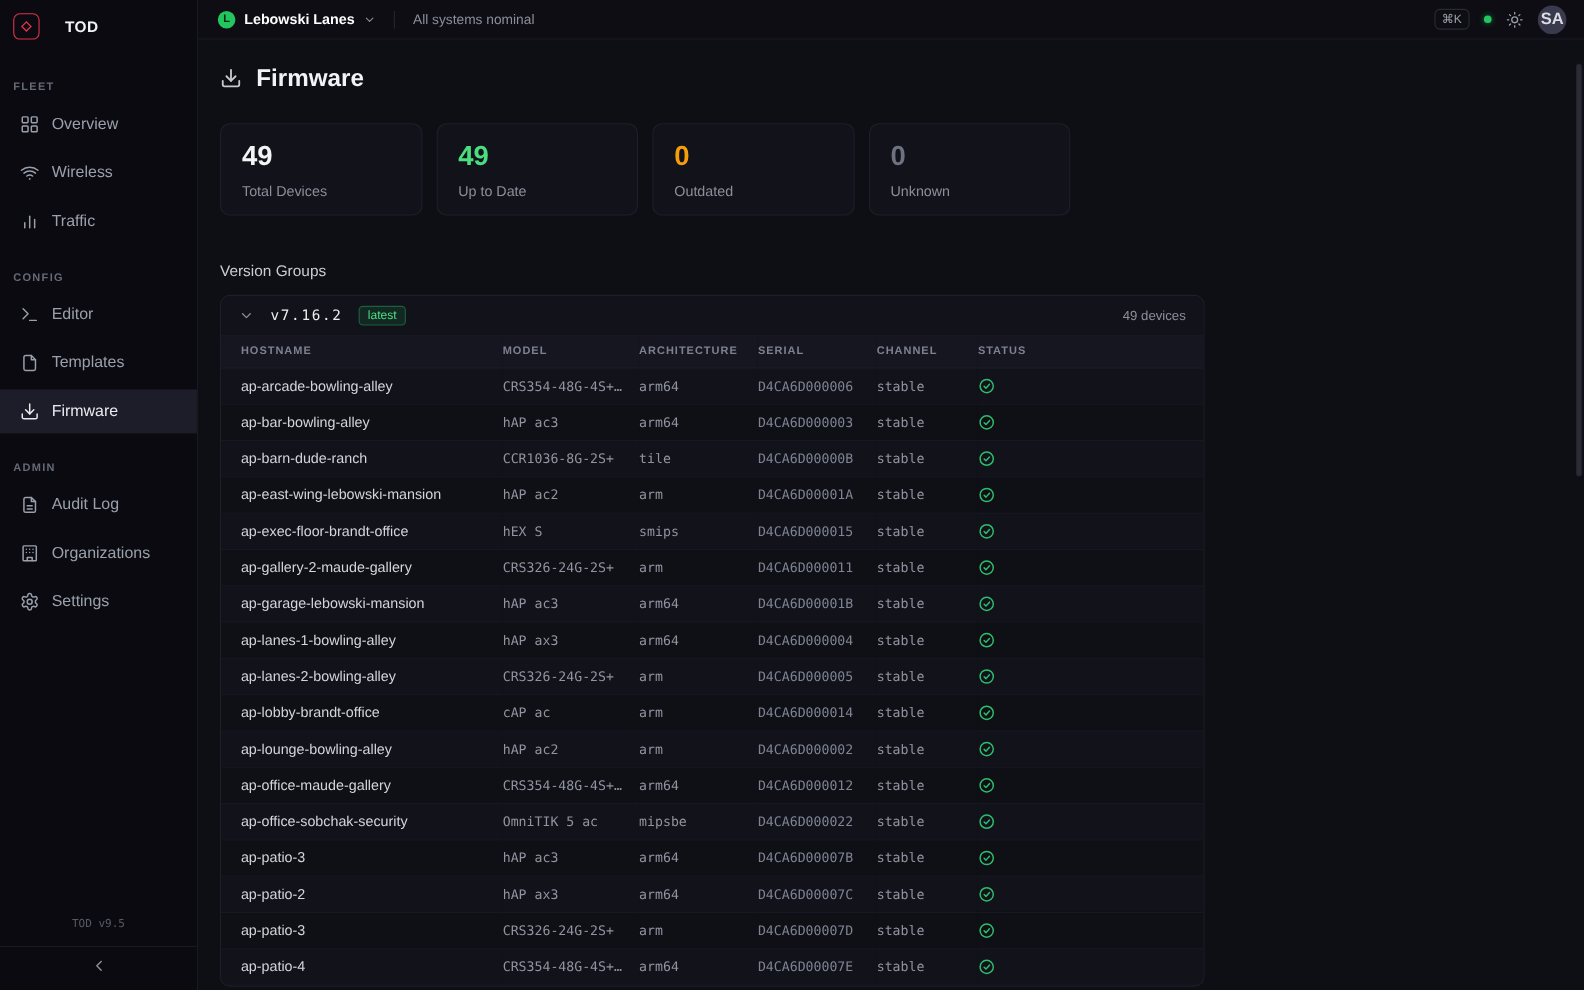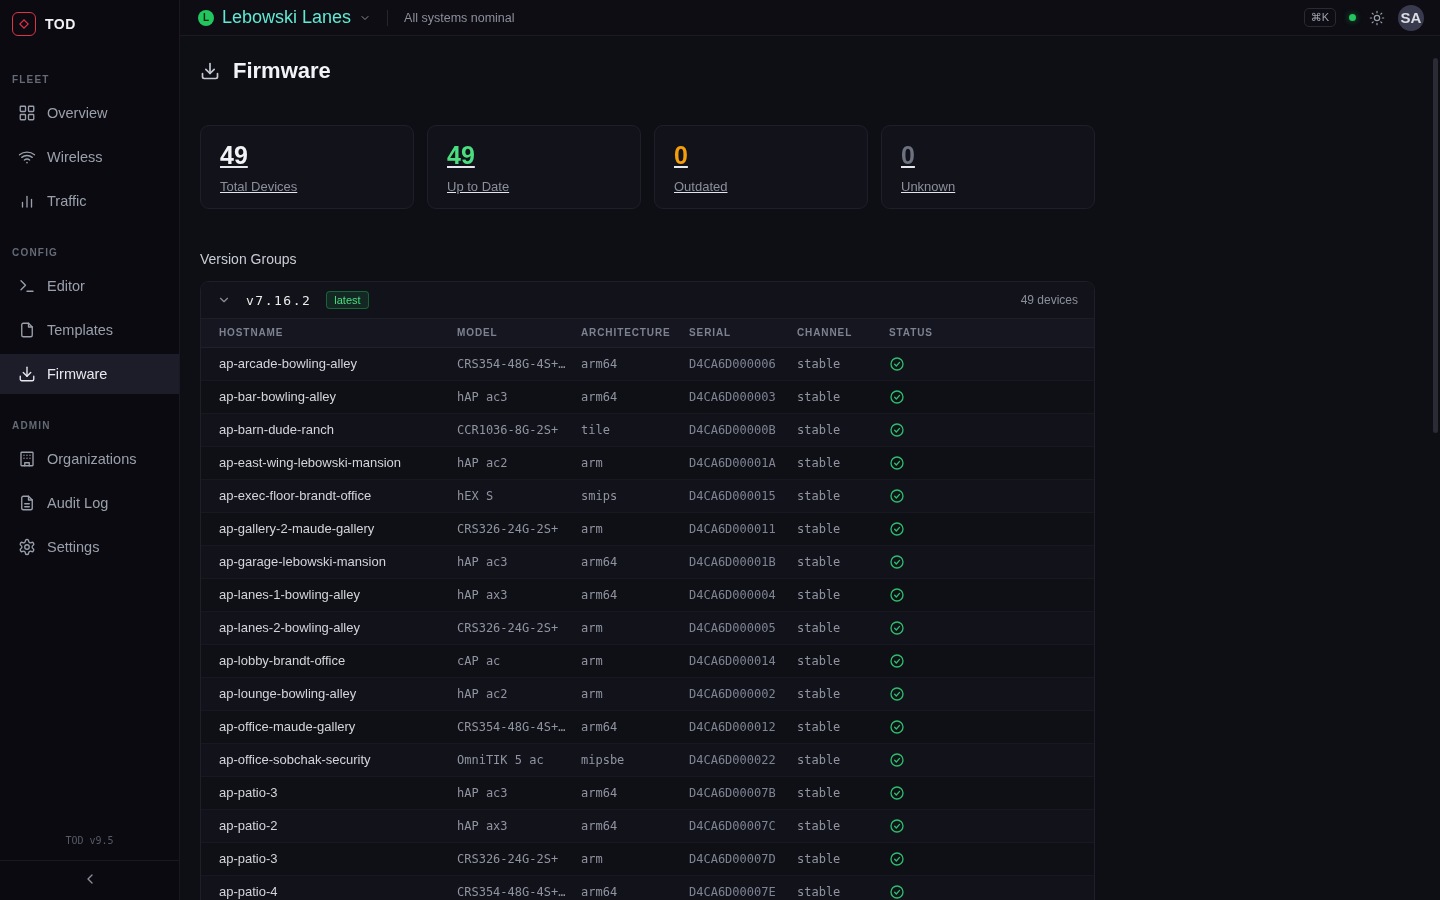--- a/index.html
+++ b/index.html
@@ -4,21 +4,21 @@
 <style>
   * { margin:0; padding:0; box-sizing:border-box; }
   html,body { width:1440px; height:900px; overflow:hidden; background:#0e0e15;
     font-family:"Liberation Sans", sans-serif; color:#e6e7ec; }
   .mono { font-family:"DejaVu Sans Mono", monospace; }
   .app { display:flex; width:1440px; height:900px; }
 
   
   .sidebar { width:180px; background:#0a0a10; border-right:1px solid #191922;
     display:flex; flex-direction:column; flex-shrink:0; }
-  .logo-row { height:48px; display:flex; align-items:center; gap:9px; padding:0 12px; }
+  .logo-row { height:48px; display:flex; align-items:center; gap:23px; padding:0 12px; }
   .logo-box { width:24px; height:24px; border:1.5px solid #e0314b; border-radius:6px;
     display:flex; align-items:center; justify-content:center; }
   .logo-box svg { width:16px; height:16px; }
   .logo-text { font-size:14px; font-weight:700; letter-spacing:0.5px; color:#f1f2f4; }
   .nav { flex:1; padding:4px 0 0 0; }
   .nav-section-label { font-size:10px; letter-spacing:1.2px; color:#62677280;
     color:#646a76; padding:22px 12px 8px 12px; font-weight:700; }
   .nav-item { display:flex; align-items:center; gap:11px; height:40px; padding:0 12px 0 18px;
     margin-bottom:4px; color:#9aa0ab; font-size:14.5px; cursor:pointer; }
   .nav-item.active { background:#1d1d29; color:#e8e9ee; }
@@ -31,21 +31,21 @@
   .collapse-bar svg { width:16px; height:16px; stroke:currentColor; fill:none;
     stroke-width:2; stroke-linecap:round; stroke-linejoin:round; }
 
   
   .main { flex:1; display:flex; flex-direction:column; min-width:0; }
   .topbar { height:36px; border-bottom:1px solid #1a1a24; display:flex;
     align-items:center; padding:0 16px 0 18px; background:#0d0d13; }
   .org-chip { display:flex; align-items:center; gap:8px; cursor:pointer; }
   .org-dot { width:16px; height:16px; border-radius:50%; background:#22c55e; color:#07290f;
     font-size:10px; font-weight:700; display:flex; align-items:center; justify-content:center; }
-  .org-name { font-size:18px; color:#5eead4; }
+  .org-name { font-size:13px; color:#ffffff;font-weight:bold; }
   .chev { width:12px; height:12px; stroke:#8b8f9b; fill:none; stroke-width:2;
     stroke-linecap:round; stroke-linejoin:round; }
   .top-divider { width:1px; height:16px; background:#262630; margin:0 16px; }
   .top-status { font-size:12.5px; color:#8b8f9b; }
   .top-right { margin-left:auto; display:flex; align-items:center; gap:13px; }
   .kbd { font-size:11px; color:#9aa0ab; border:1px solid #2a2a36; border-radius:5px;
     padding:2px 6px; cursor:pointer; }
   .status-dot { width:7px; height:7px; border-radius:50%; background:#22c55e;
     box-shadow:0 0 6px #22c55e88; }
   .theme-btn { width:16px; height:16px; color:#9aa0ab; cursor:pointer; display:flex; }
@@ -56,21 +56,21 @@
     cursor:pointer; }
 
   
   .content { flex:1; padding:22px 0 0 20px; overflow:hidden; }
   .page-title-row { display:flex; align-items:center; gap:13px; }
   .page-title-icon { width:20px; height:20px; color:#c6c9d1; display:flex; }
   .page-title-icon svg { width:20px; height:20px; stroke:currentColor; fill:none;
     stroke-width:2; stroke-linecap:round; stroke-linejoin:round; }
   .page-title { font-size:22px; font-weight:700; color:#f2f3f6; }
 
-  .stats-row { display:flex; gap:13px; margin-top:41px; width:895px;text-decoration:underline; }
+  .stats-row { display:flex; gap:13px; margin-top:28px; width:773px; }
   .stat-card { flex:1; background:#12121a; border:1px solid #1f1f2b; border-radius:9px;
     padding:17px 19px 15px 19px; height:84px; }
   .stat-value { font-size:25px; font-weight:600; line-height:1; }
   .stat-label { font-size:13px; color:#8b8f9b; margin-top:11px; }
 
   .section-title { font-size:14px; color:#c9ccd3; margin-top:42px; }
 
   .panel { width:895px; margin-top:14px; border:1px solid #1f1f2b; border-radius:9px;
     overflow:hidden; background:#0f0f17; }
   .group-header { height:37px; background:#12121a; display:flex; align-items:center;
@@ -195,38 +195,38 @@
   </div>
 </div>
   </div>
 
   <div class="nav-section">
     <div class="nav-section-label">ADMIN</div>
     <div class="nav-list">
   <div class="nav-item">
     <span class="nav-icon">
                 <svg viewBox="0 0 24 24">
-                  <rect x="4" y="3" width="16" height="18" rx="1"></rect>
-                  <path d="M9 21v-4h6v4"></path>
-                  <path d="M8 7h.01M12 7h.01M16 7h.01M8 11h.01M12 11h.01M16 11h.01"></path>
-                </svg>
-              </span>
-    <span class="nav-label">Organizations</span>
-  </div>
-
-  <div class="nav-item">
-    <span class="nav-icon">
-                <svg viewBox="0 0 24 24">
                   <path d="M14 3H7a2 2 0 0 0-2 2v14a2 2 0 0 0 2 2h10a2 2 0 0 0 2-2V8z"></path>
                   <polyline points="14 3 14 8 19 8"></polyline>
                   <line x1="9" y1="13" x2="15" y2="13"></line>
                   <line x1="9" y1="17" x2="15" y2="17"></line>
                 </svg>
               </span>
     <span class="nav-label">Audit Log</span>
+  </div>
+
+  <div class="nav-item">
+    <span class="nav-icon">
+                <svg viewBox="0 0 24 24">
+                  <rect x="4" y="3" width="16" height="18" rx="1"></rect>
+                  <path d="M9 21v-4h6v4"></path>
+                  <path d="M8 7h.01M12 7h.01M16 7h.01M8 11h.01M12 11h.01M16 11h.01"></path>
+                </svg>
+              </span>
+    <span class="nav-label">Organizations</span>
   </div>
 
   <div class="nav-item">
     <span class="nav-icon">
                 <svg viewBox="0 0 24 24">
                   <circle cx="12" cy="12" r="3"></circle>
                   <path d="M12.22 2h-.44a2 2 0 0 0-2 2v.18a2 2 0 0 1-1 1.73l-.43.25a2 2 0 0 1-2 0l-.15-.08a2 2 0 0 0-2.73.73l-.22.38a2 2 0 0 0 .73 2.73l.15.1a2 2 0 0 1 1 1.72v.51a2 2 0 0 1-1 1.74l-.15.09a2 2 0 0 0-.73 2.73l.22.38a2 2 0 0 0 2.73.73l.15-.08a2 2 0 0 1 2 0l.43.25a2 2 0 0 1 1 1.73V20a2 2 0 0 0 2 2h.44a2 2 0 0 0 2-2v-.18a2 2 0 0 1 1-1.73l.43-.25a2 2 0 0 1 2 0l.15.08a2 2 0 0 0 2.73-.73l.22-.39a2 2 0 0 0-.73-2.73l-.15-.08a2 2 0 0 1-1-1.74v-.5a2 2 0 0 1 1-1.74l.15-.09a2 2 0 0 0 .73-2.73l-.22-.38a2 2 0 0 0-2.73-.73l-.15.08a2 2 0 0 1-2 0l-.43-.25a2 2 0 0 1-1-1.73V4a2 2 0 0 0-2-2z"></path>
                 </svg>
               </span>
     <span class="nav-label">Settings</span>

